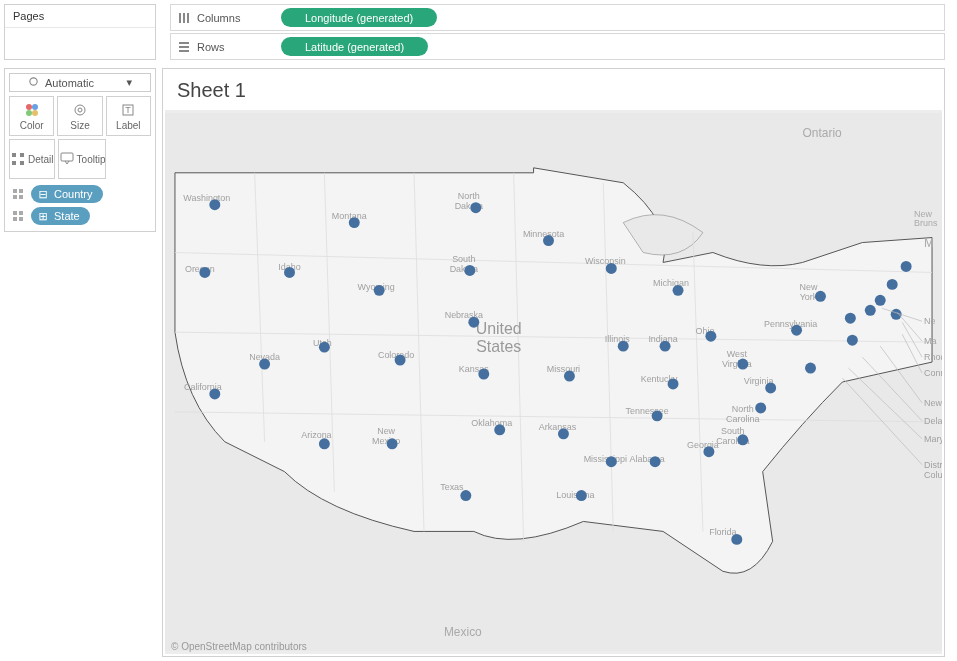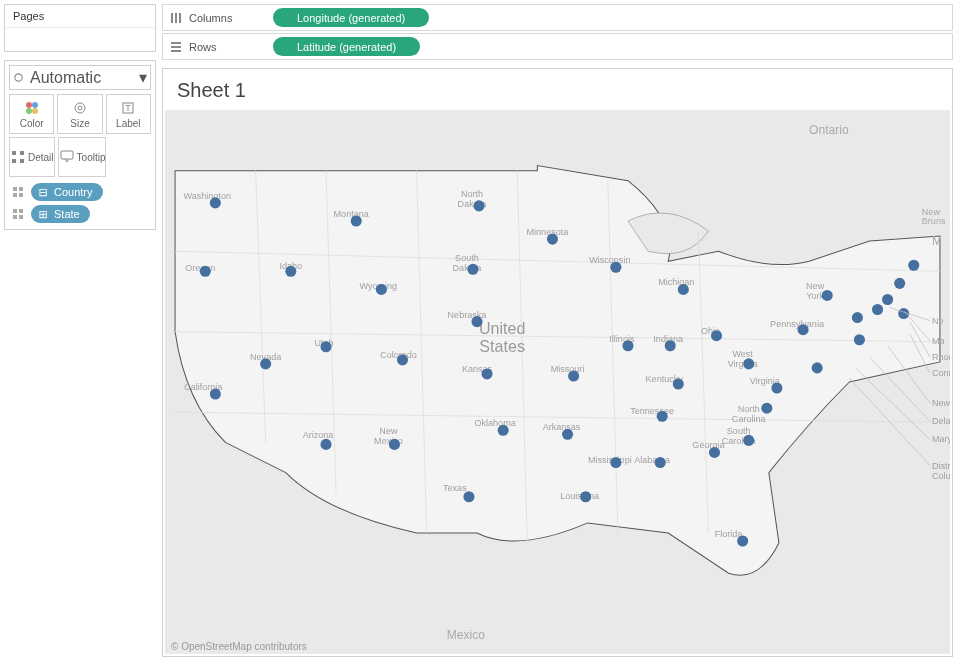--- a/index.html
+++ b/index.html
@@ -20,30 +20,30 @@
   background: #fff;
 }
 .card-header {
   padding: 5px 8px;
   font-size: 11px;
   color: #333;
   border-bottom: 1px solid #e8e8e8;
 }
 .card-body { padding: 4px; }
 
-.pages-card { height: 48px; }
+.pages-card { height: 56px; }
 .filters-card { height: 56px; }
 
 .shelf-row {
   border: 1px solid #d8d8d8;
   display: flex;
   align-items: center;
   height: 27px;
   background: #fff;
-  margin: 2px 0;
+  margin: 2px 8px;
 }
 .shelf-label {
   width: 110px;
   padding-left: 6px;
   display: flex;
   align-items: center;
   gap: 6px;
   color: #555;
   font-size: 11px;
 }
@@ -66,22 +66,22 @@
   font-size:11px;
   display:flex; align-items:center; gap:5px;
   height: 18px;
   margin: 2px 0;
 }
 .pill-blue .mini-icon { width:12px; height:12px; display:flex; align-items:center; justify-content:center; }
 
 .marks-card .card-body { padding: 4px; }
 .mark-type {
   display:flex; align-items:center; gap:6px;
-  border: 1px solid #ccc; padding: 2px 3px;
-  font-size:16px; color:#555;
+  border: 1px solid #ccc; padding: 2px 18px;
+  font-size:11px; color:#555;
   justify-content: space-between;
 }
 .mark-type .left { display:flex; align-items:center; gap:6px; }
 
 .mark-grid { display: grid; grid-template-columns: repeat(3, 1fr); gap: 3px; margin-top: 4px; }
 .mark-btn {
   border: 1px solid #d0d0d0;
   height: 40px;
   display:flex; flex-direction:column; align-items:center; justify-content:center;
   font-size: 10px; color:#666; gap:2px;
@@ -94,21 +94,21 @@
   border:1px solid #d0d0d0; height:40px;
   display:flex; align-items:center; justify-content:center;
   font-size:10px; color:#666; gap:2px; cursor:pointer;
 }
 .detail-btn.empty { border: none; }
 
 .dim-pills { margin-top: 4px; }
 .dim-pill-row { display:flex; align-items:center; gap:4px; }
 .dim-icon { width:18px; display:flex; justify-content:center; }
 
-.viz-area { flex:1; border: 1px solid #d0d0d0; margin: 4px 4px 4px 2px; display:flex; flex-direction:column; overflow:hidden; }
+.viz-area { flex:1; border: 1px solid #d0d0d0; margin: 4px 12px 4px 2px; display:flex; flex-direction:column; overflow:hidden; }
 .sheet-title { font-size: 20px; color:#444; padding: 10px 14px 8px 14px; font-weight: 400; }
 .map-container { flex:1; position:relative; background:#ededed; margin: 0 2px 2px 2px; overflow:hidden; }
 .map-svg { position:absolute; top:0; left:0; width:100%; height:100%; }
 
 .attrib { position:absolute; bottom:2px; left:6px; font-size:10px; color:#999; }
 
 .state-label { fill:#a0a0a0; font-size:9px; }
 .big-label { fill:#999; font-size:16px; font-weight:500; }
 .country-label { fill:#aaa; font-size:12px; }
 .dot { fill:#456f9e; }

